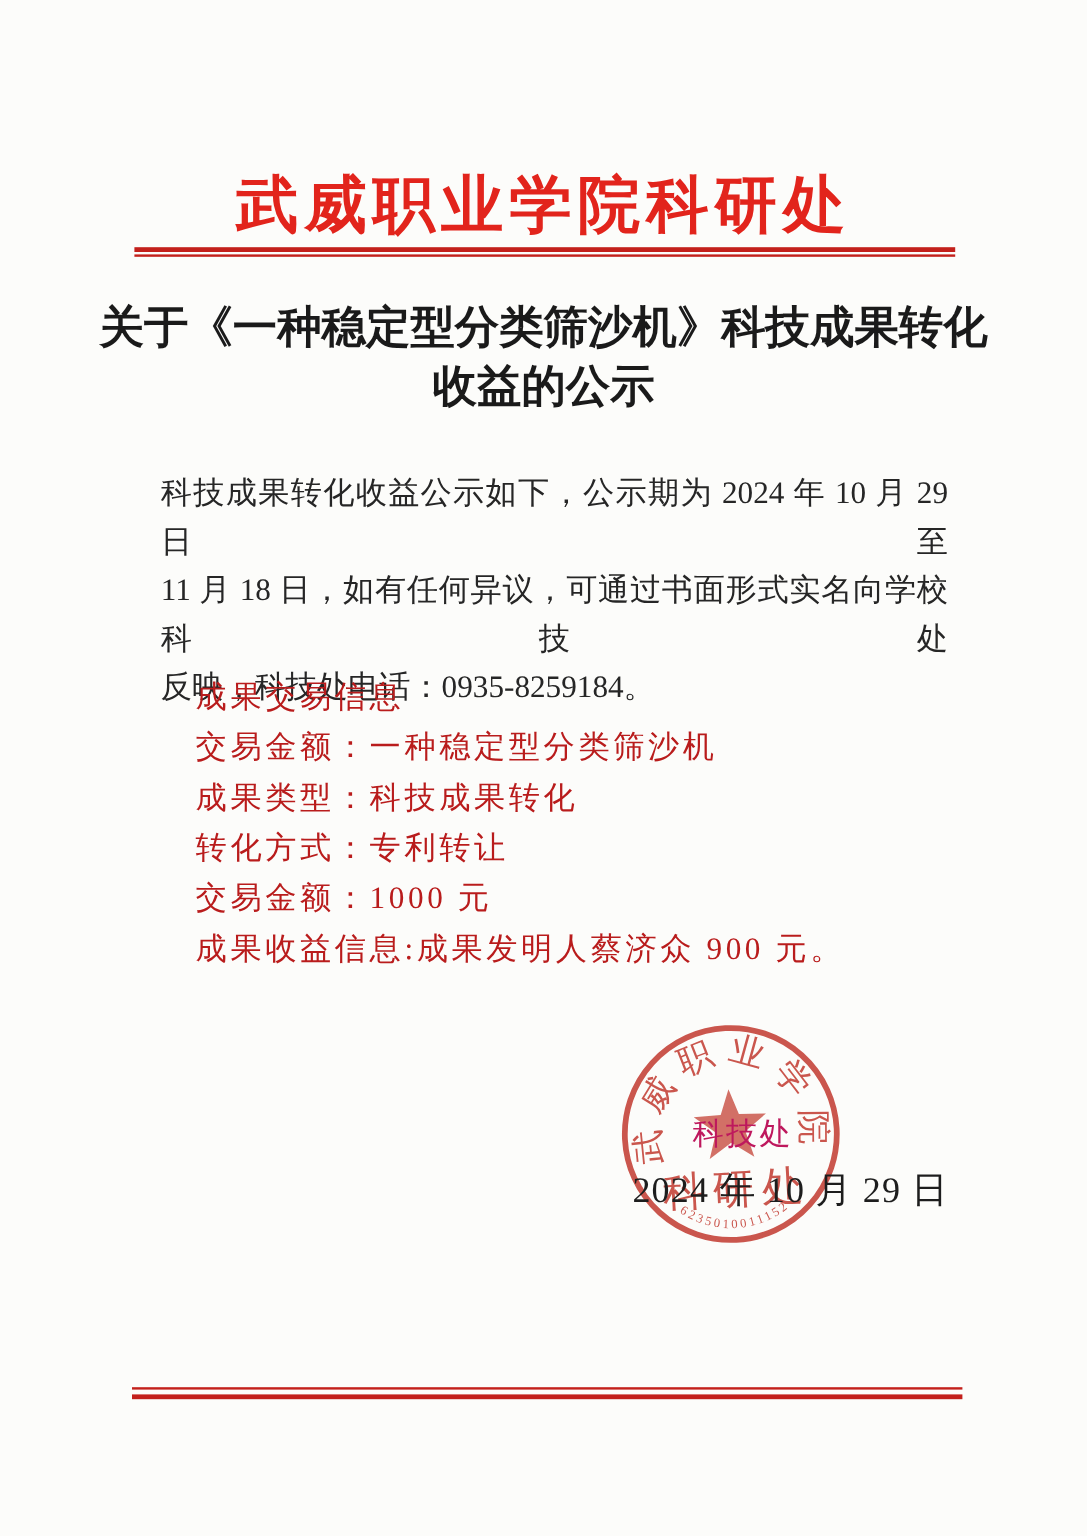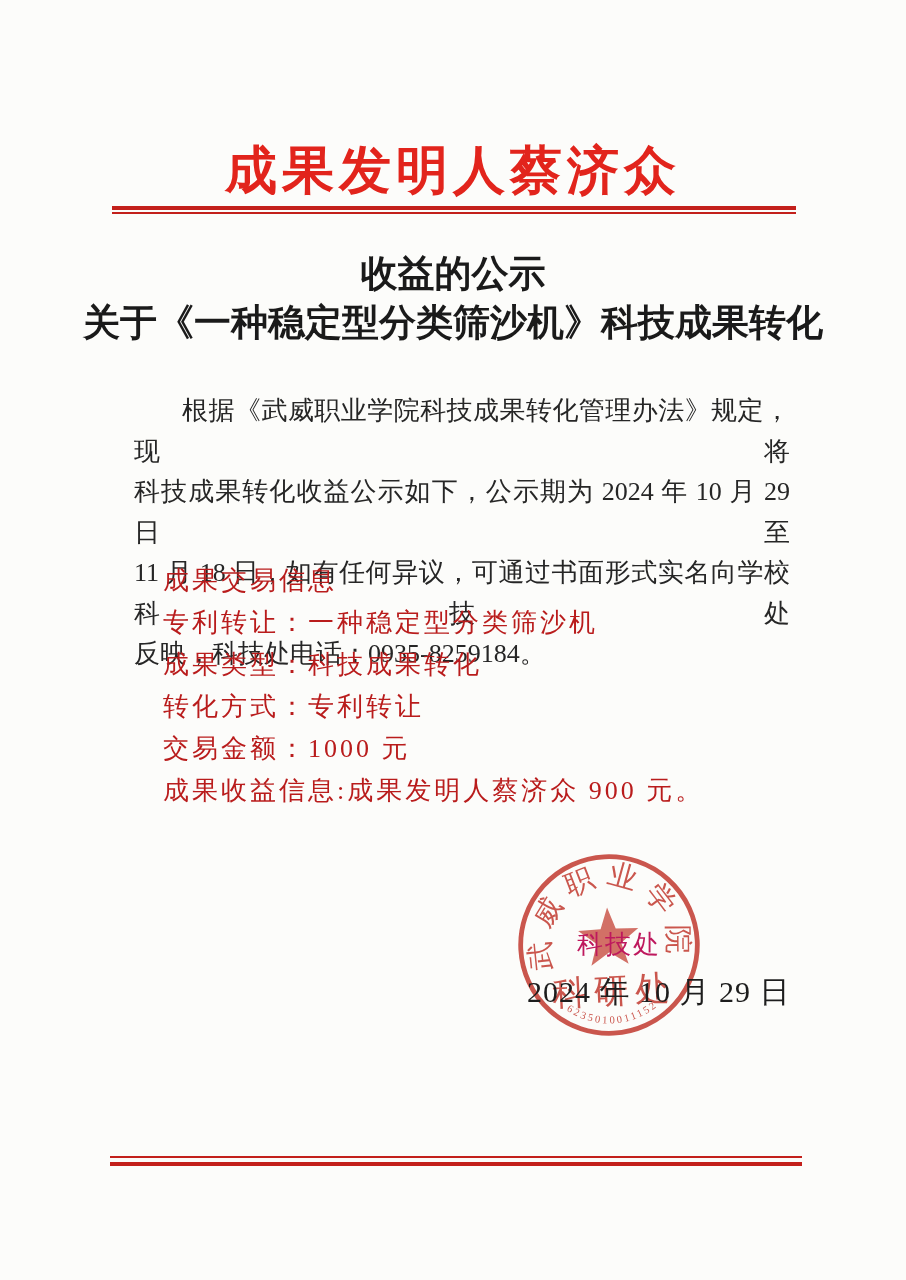--- a/index.html
+++ b/index.html
@@ -67,43 +67,42 @@
   }
 
   #rule-bottom { left:110px; top:1156px; width:692px; }
   #rule-bottom .bar-thin  { height:2px; background:#c3201b; }
   #rule-bottom .bar-gap   { height:4px; }
   #rule-bottom .bar-thick { height:4px; background:#c3201b; }
 </style>
 </head>
 <body>
 
-<div id="masthead" class="abs">成果发明人蔡济众</div>
+<div id="masthead" class="abs">武威职业学院科研处</div>
 
 <div id="rule-top" class="abs">
   <div class="bar-thick"></div>
   <div class="bar-gap"></div>
   <div class="bar-thin"></div>
 </div>
 
 <div id="doc-title" class="abs">
+  <div>关于《一种稳定型分类筛沙机》科技成果转化</div>
   <div>收益的公示</div>
-  <div>关于《一种稳定型分类筛沙机》科技成果转化</div>
 </div>
 
 <div id="paragraph" class="abs">
-  <div class="jline indent">根据《武威职业学院科技成果转化管理办法》规定，现将</div>
   <div class="jline">科技成果转化收益公示如下，公示期为 2024 年 10 月 29 日至</div>
   <div class="jline">11 月 18 日，如有任何异议，可通过书面形式实名向学校科技处</div>
   <div>反映，科技处电话：0935-8259184。</div>
 </div>
 
 <div id="info-list" class="abs">
   <div>成果交易信息</div>
-  <div>专利转让：一种稳定型分类筛沙机</div>
+  <div>交易金额：一种稳定型分类筛沙机</div>
   <div>成果类型：科技成果转化</div>
   <div>转化方式：专利转让</div>
   <div>交易金额：1000 元</div>
   <div>成果收益信息:成果发明人蔡济众 900 元。</div>
 </div>
 
 <svg id="seal" class="abs" viewBox="0 0 200 200" xmlns="http://www.w3.org/2000/svg">
   <circle cx="100" cy="100" r="92" fill="none" stroke="#c23a30" stroke-width="5"></circle>
   <path id="sealArcTop" d="M 44,126 A 62,62 0 1 1 156,126" fill="none"></path>
   <path id="sealArcBottom" d="M 27,133 A 79,79 0 0 0 173,133" fill="none"></path>

